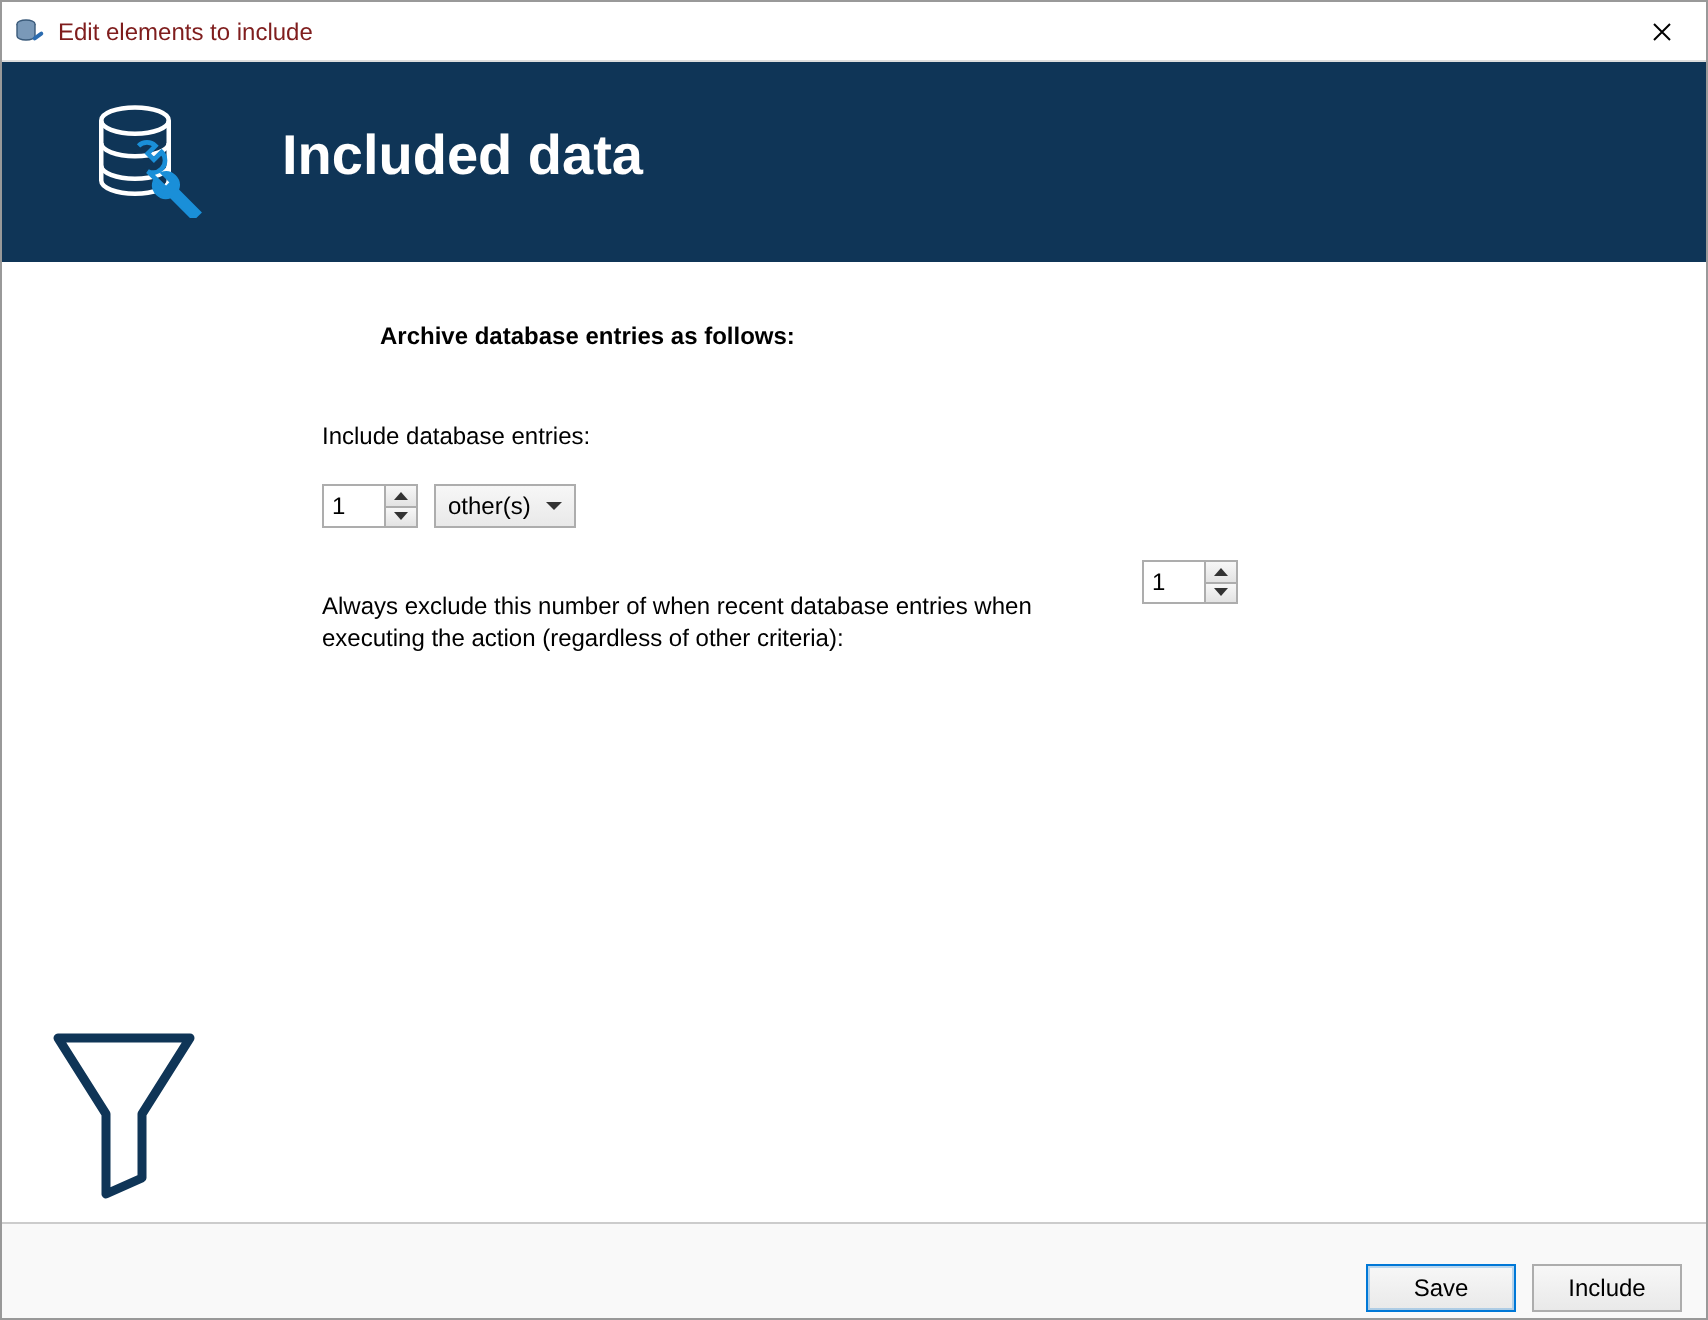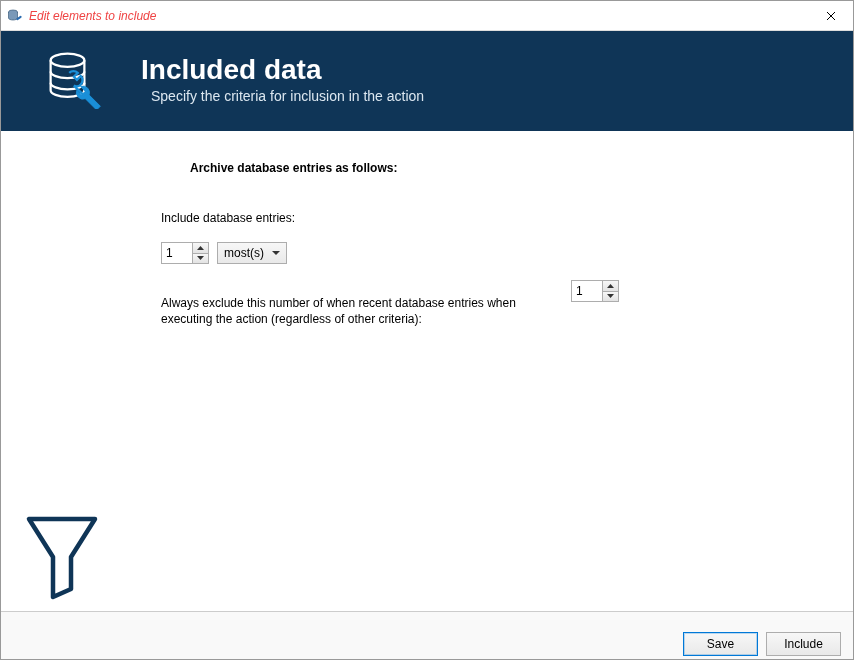--- a/index.html
+++ b/index.html
@@ -18,21 +18,21 @@
       align-items: center;
       padding: 0 0 0 6px;
       background: #fff;
       border-bottom: 1px solid #ddd;
     }
     .titlebar-icon {
       width: 16px; height: 16px;
       display: inline-flex; align-items: center; justify-content: center;
       margin-right: 6px;
     }
-    .titlebar-title { flex: 1; color: #ef4444; font-size: 12px; font-style: italic; }
+    .titlebar-title { flex: 1; color: #7f1d1d; font-size: 12px; }
     .titlebar-close {
       width: 45px; height: 30px;
       display: flex; align-items: center; justify-content: center;
       cursor: pointer;
       font-size: 14px;
     }
 
     .banner {
       background: #0f3557;
       color: #fff;
@@ -196,21 +196,20 @@
       <path d="M6 36c0 3.9 8 7 18 7s18-3.1 18-7" stroke="#fff" stroke-width="2.4"></path>
       <g stroke="#1a8fd8" stroke-width="3" fill="none">
         <path d="M38 40a7 7 0 0 1 9 9l12 12-4 4-12-12a7 7 0 0 1-9-9l5 5 4-4-5-5z" fill="#1a8fd8" stroke="#1a8fd8" stroke-width="1"></path>
         <path d="M38 38a7 7 0 0 0-2 7l-2-2" opacity="0"></path>
       </g>
       <path d="M34 36c3-3 8-3 11 0l-5 5 4 4 5-5c3 3 3 8 0 11-2.5 2.5-6 3-9 1.5L54 66" stroke="#1a8fd8" stroke-width="3" fill="none" transform="translate(-2,-4) scale(0.82)"></path>
     </svg>
   </div>
   <div class="banner-text">
     <h1>Included data</h1>
-    <p>Specify the criteria for inclusion in the action</p>
   </div>
 </div>
 
 <div class="content">
   <div class="section-heading">Archive database entries as follows:</div>
 
   <div class="form-row">
     <div class="form-label">Include database entries:</div>
   </div>
 
@@ -225,21 +224,21 @@
               </svg>
             </div>
           <div>
               <svg viewBox="0 0 7 4">
                 <path d="M0 0l3.5 4L7 0z" fill="#333"></path>
               </svg>
             </div>
         </div>
       </div>
       <div class="select">
-        <span>most(s)</span>
+        <span>other(s)</span>
       </div>
     </div>
   </div>
 
   <div class="form-row">
     <div class="form-label">Always exclude this number of when recent database entries when executing the action (regardless of other criteria):</div>
     <div class="form-controls">
       <div class="spinner">
         <input type="text" value="1" style="">
         <div class="spinner-btns">

